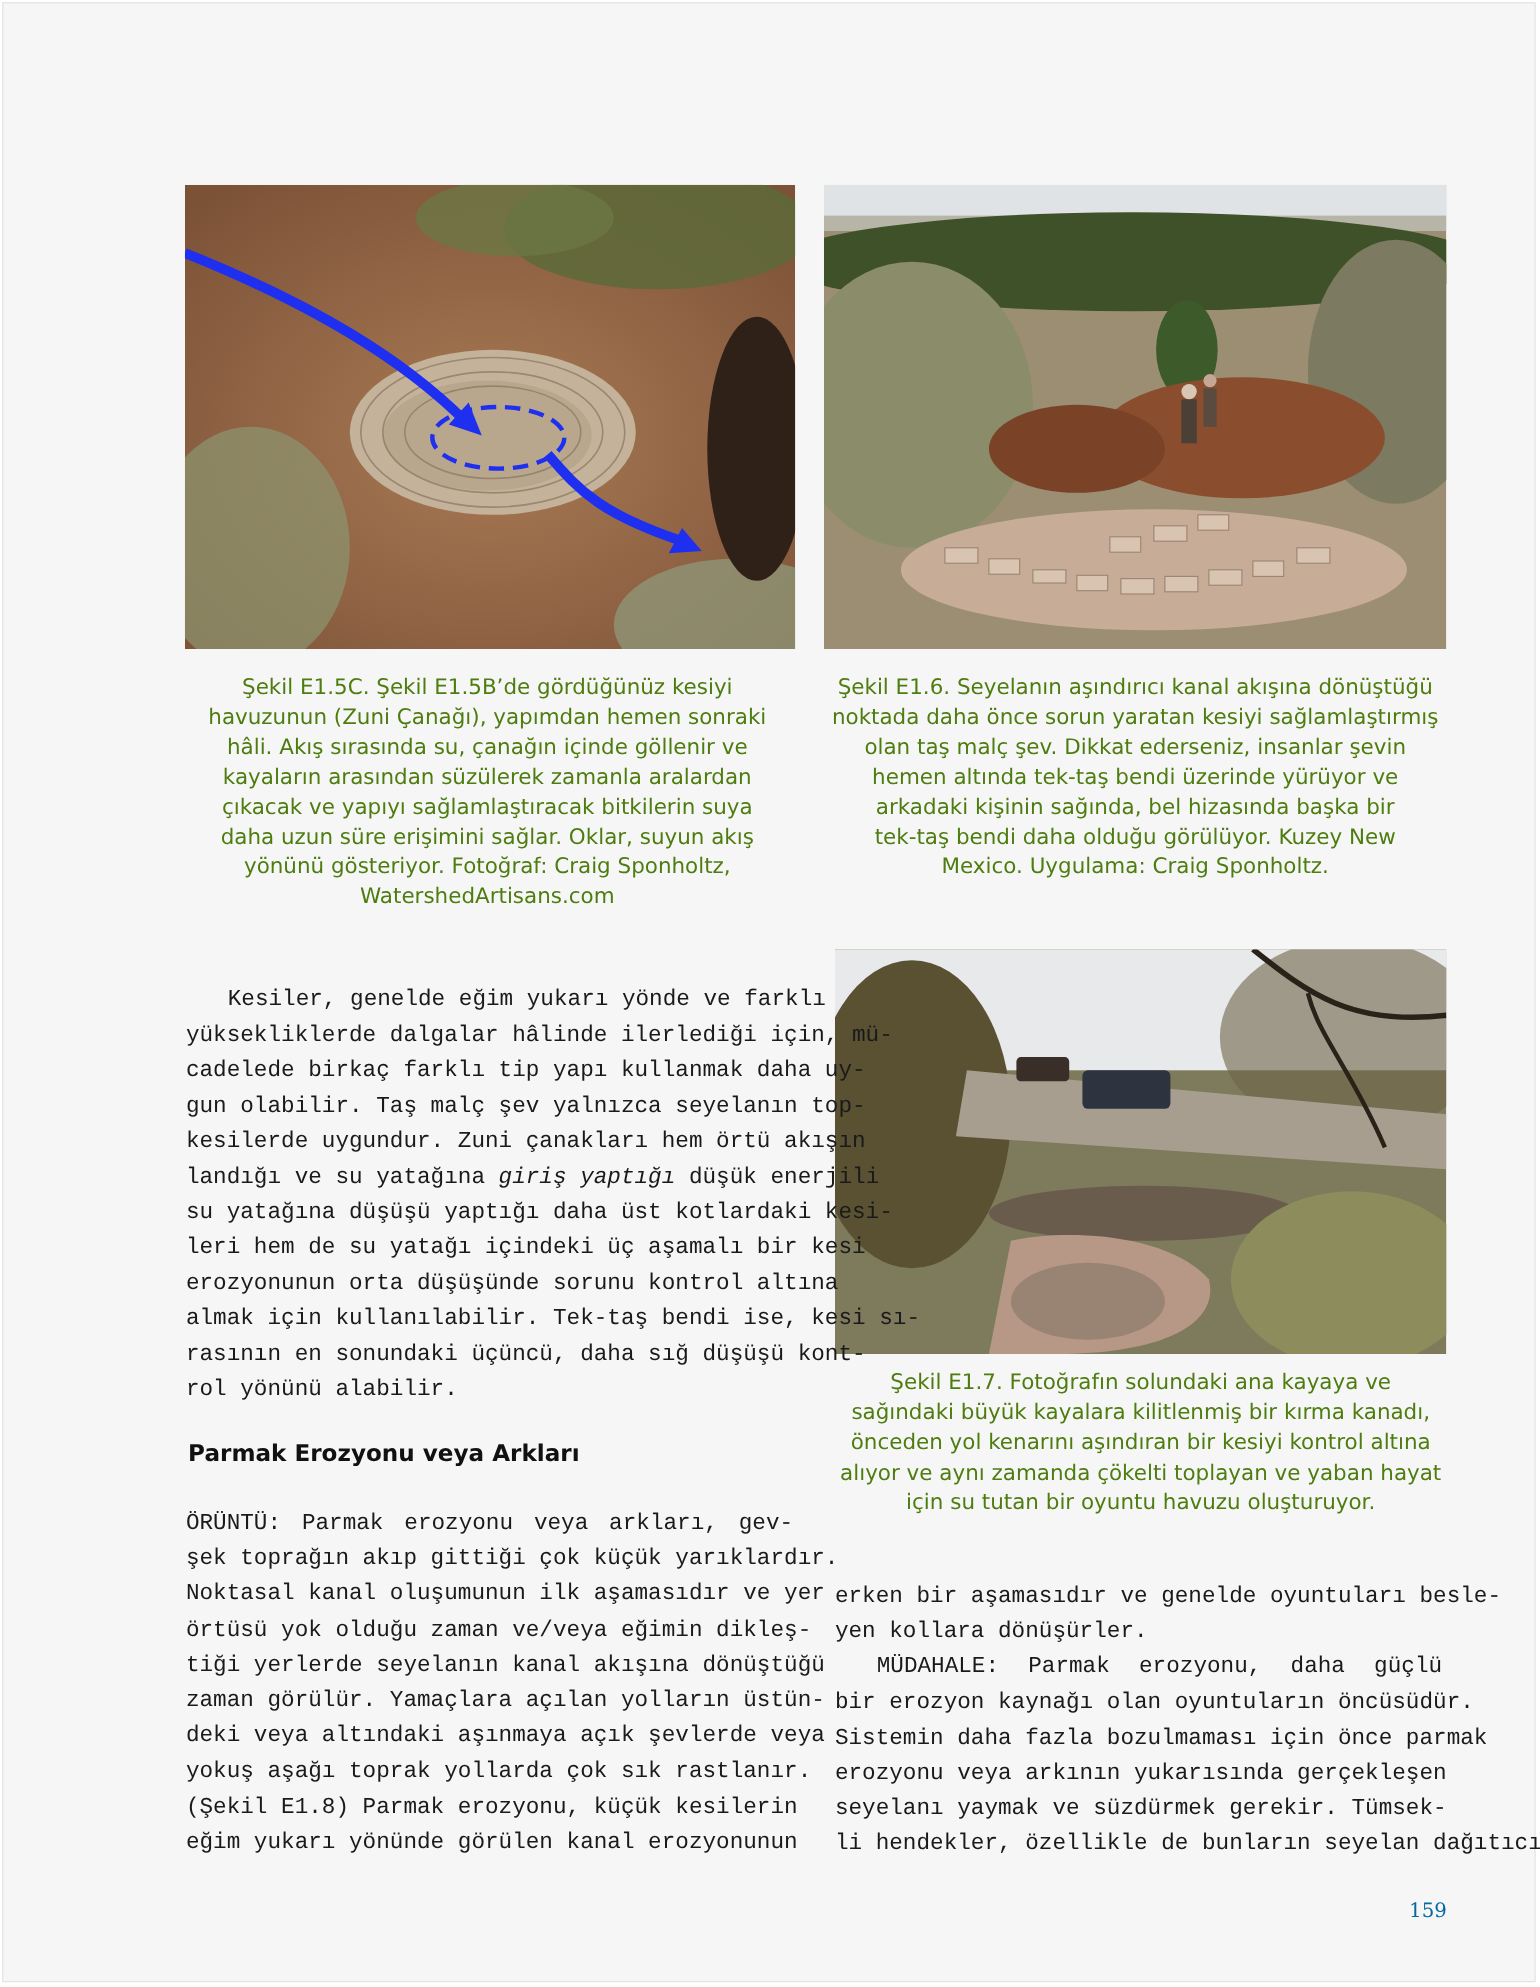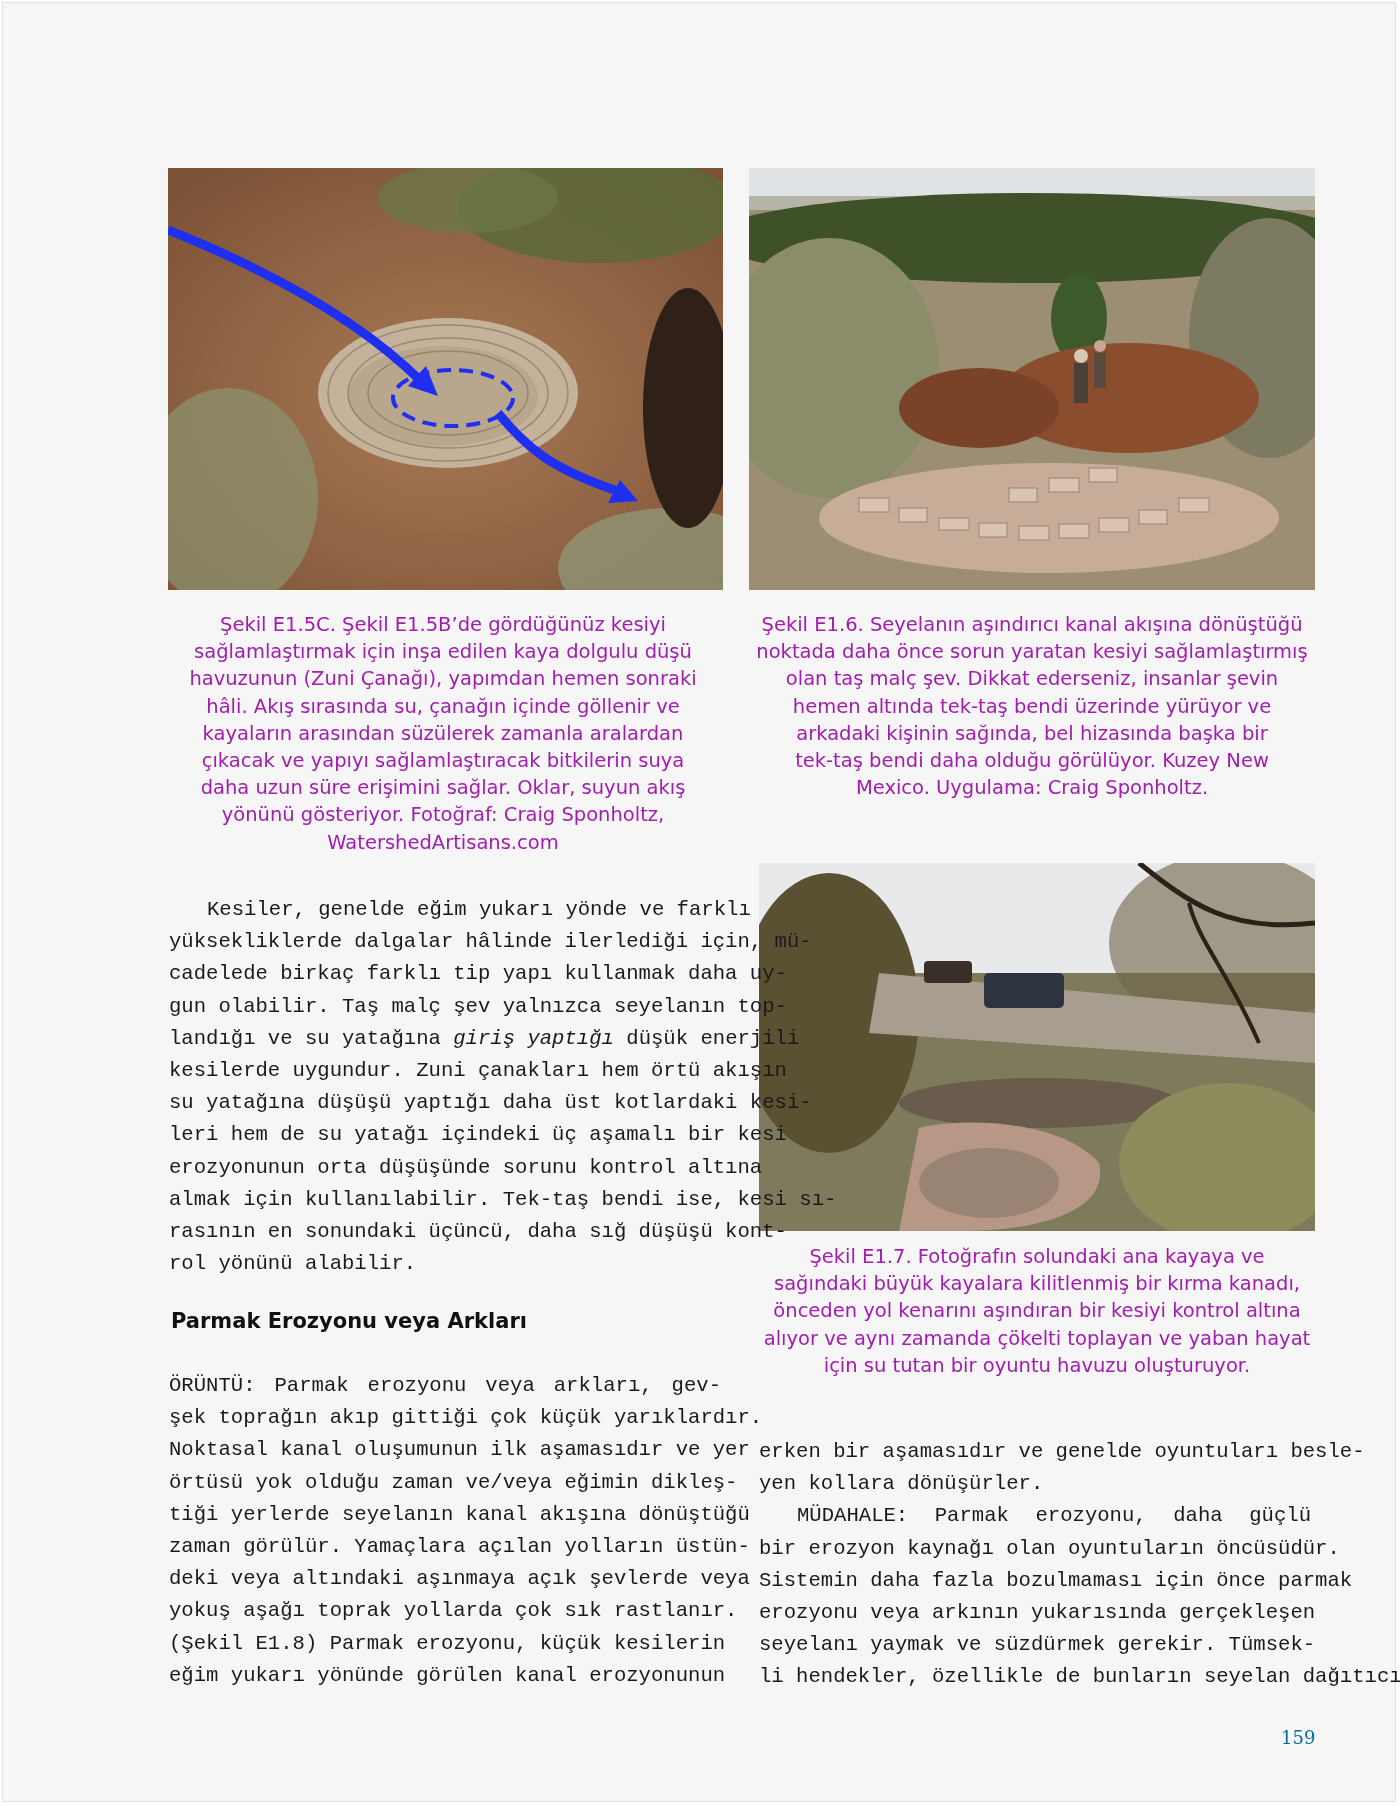--- a/index.html
+++ b/index.html
@@ -17,21 +17,21 @@
     .photo {
       position: absolute;
       overflow: hidden;
     }
     .photo svg { display: block; width: 100%; height: 100%; }
     .caption {
       position: absolute;
       font-family: "DejaVu Sans", sans-serif;
       font-size: 19.5px;
       line-height: 27.2px;
-      color: #a21caf;
+      color: #4d7c0f;
       text-align: center;
     }
     .caption .ln { display: block; white-space: nowrap; }
     .body-text {
       position: absolute;
       font-family: Liberation Mono, monospace;
       font-size: 20.6px;
       line-height: 32.2px;
       color: #1a1a1a;
     }
@@ -124,21 +124,20 @@
         <rect x="325" y="195" width="14" height="40" fill="#4a4036"></rect>
         <circle cx="332" cy="188" r="7" fill="#d8c7b4"></circle>
         <rect x="345" y="185" width="12" height="35" fill="#5b4a3e"></rect>
         <circle cx="351" cy="178" r="6" fill="#c6a796"></circle>
       </g>
     </svg>
   </div>
 
   <div class="caption" style="left:160px; top:608px; width:560px;">
     <span class="ln">Şekil E1.5C. Şekil E1.5B’de gördüğünüz kesiyi</span>
-    <span class="ln">sağlamlaştırmak için inşa edilen kaya dolgulu düşü</span>
     <span class="ln">havuzunun (Zuni Çanağı), yapımdan hemen sonraki</span>
     <span class="ln">hâli. Akış sırasında su, çanağın içinde göllenir ve</span>
     <span class="ln">kayaların arasından süzülerek zamanla aralardan</span>
     <span class="ln">çıkacak ve yapıyı sağlamlaştıracak bitkilerin suya</span>
     <span class="ln">daha uzun süre erişimini sağlar. Oklar, suyun akış</span>
     <span class="ln">yönünü gösteriyor. Fotoğraf: Craig Sponholtz,</span>
     <span class="ln">WatershedArtisans.com</span>
   </div>
 
   <div class="caption" style="left:746px; top:608px; width:566px;">
@@ -177,22 +176,22 @@
     <span class="ln">önceden yol kenarını aşındıran bir kesiyi kontrol altına</span>
     <span class="ln">alıyor ve aynı zamanda çökelti toplayan ve yaban hayat</span>
     <span class="ln">için su tutan bir oyuntu havuzu oluşturuyor.</span>
   </div>
 
   <div class="body-text" style="left:166px; top:891px; width:552px;">
     <span class="ln indent">Kesiler, genelde eğim yukarı yönde ve farklı</span>
     <span class="ln">yüksekliklerde dalgalar hâlinde ilerlediği için, mü-</span>
     <span class="ln">cadelede birkaç farklı tip yapı kullanmak daha uy-</span>
     <span class="ln">gun olabilir. Taş malç şev yalnızca seyelanın top-</span>
+    <span class="ln">kesilerde uygundur. Zuni çanakları hem örtü akışın</span>
     <span class="ln"><span>landığı ve su yatağına</span> <em>giriş yaptığı</em><span> düşük enerjili</span></span>
-    <span class="ln">kesilerde uygundur. Zuni çanakları hem örtü akışın</span>
     <span class="ln">su yatağına düşüşü yaptığı daha üst kotlardaki kesi-</span>
     <span class="ln">leri hem de su yatağı içindeki üç aşamalı bir kesi</span>
     <span class="ln">erozyonunun orta düşüşünde sorunu kontrol altına</span>
     <span class="ln">almak için kullanılabilir. Tek-taş bendi ise, kesi sı-</span>
     <span class="ln">rasının en sonundaki üçüncü, daha sığ düşüşü kont-</span>
     <span class="ln last">rol yönünü alabilir.</span>
   </div>
 
   <div class="heading" style="left:168px; top:1306px;">Parmak Erozyonu veya Arkları</div>
 

